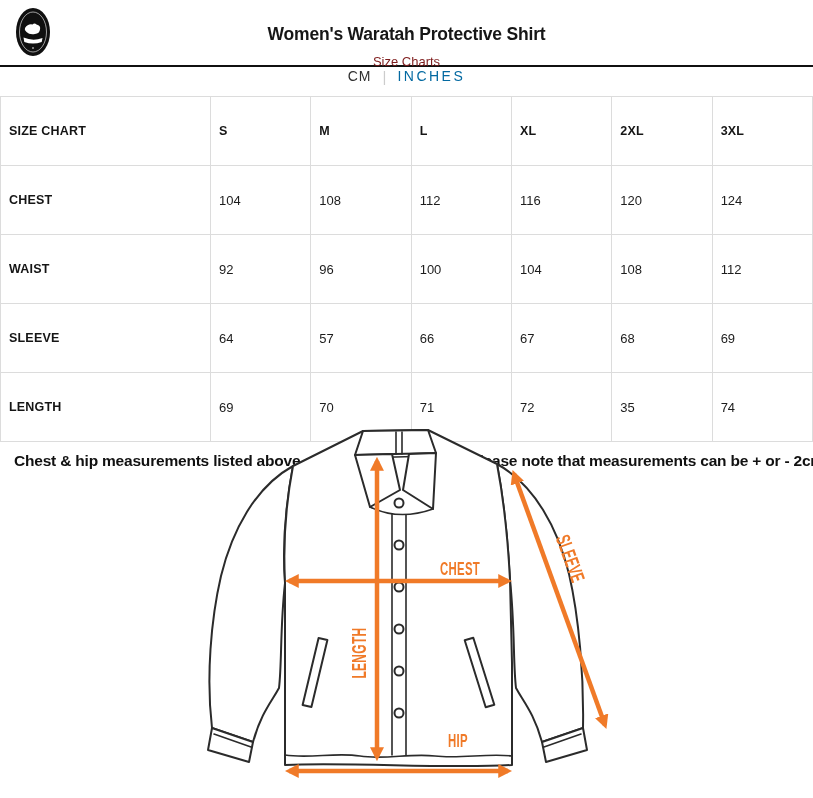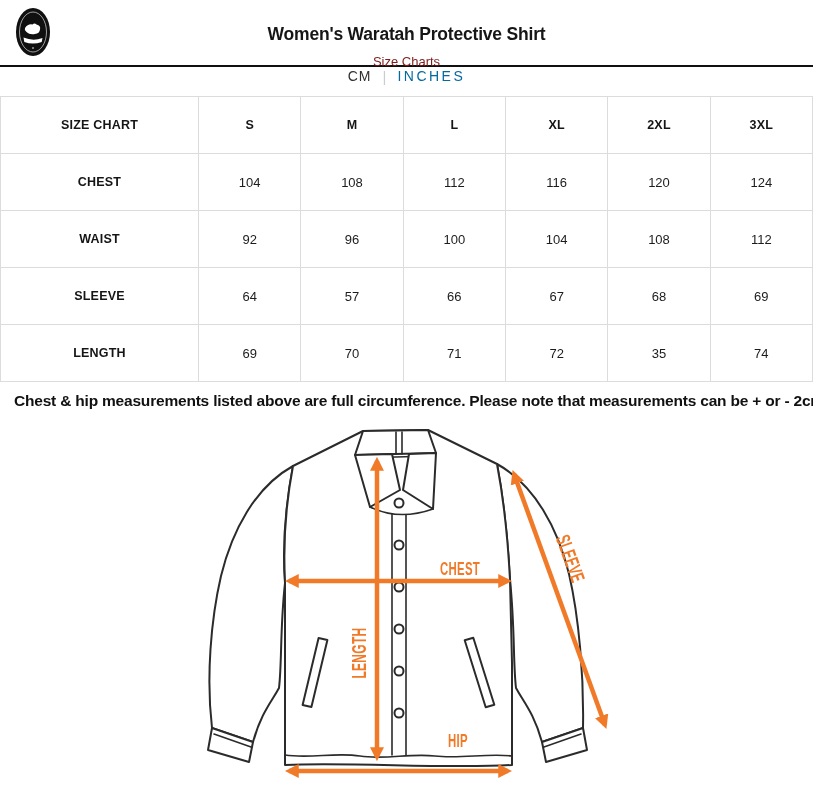--- a/index.html
+++ b/index.html
@@ -23,22 +23,22 @@
     height:18px;font-size:14px;
   }
   .units .cm{color:#2f2f2f;letter-spacing:1px;cursor:pointer;}
   .units .sep{color:#cccccc;margin:0 11px;font-weight:300;font-size:15px;}
   .units .inches{color:#0369a1;letter-spacing:2.5px;cursor:pointer;}
   
   table.size-table{
     width:813px;margin-top:11px;border-collapse:collapse;table-layout:fixed;
   }
   .size-table td,.size-table th{
-    border:1px solid #dcdcdc;height:52px;text-align:center;vertical-align:middle;
-    padding:2px;
+    border:1px solid #dcdcdc;height:52px;text-align:left;vertical-align:middle;
+    padding:8px;
   }
   .size-table th{font-size:12.5px;font-weight:bold;letter-spacing:0.2px;color:#151515;}
   .size-table td{font-size:13px;color:#1c1c1c;}
   .col-label{width:193px;}
   
   .note{
     margin:10px 0 0 14px;font-size:15.5px;font-weight:bold;
     letter-spacing:-0.2px;color:#111;white-space:nowrap;
   }
   

